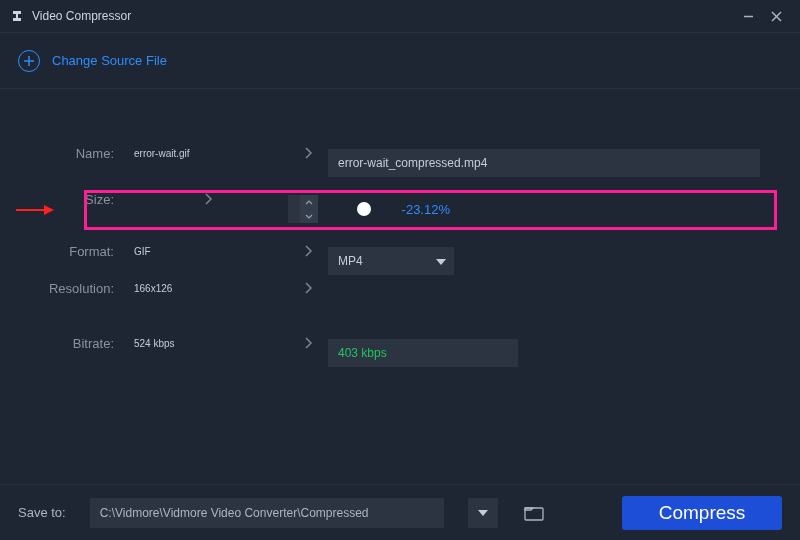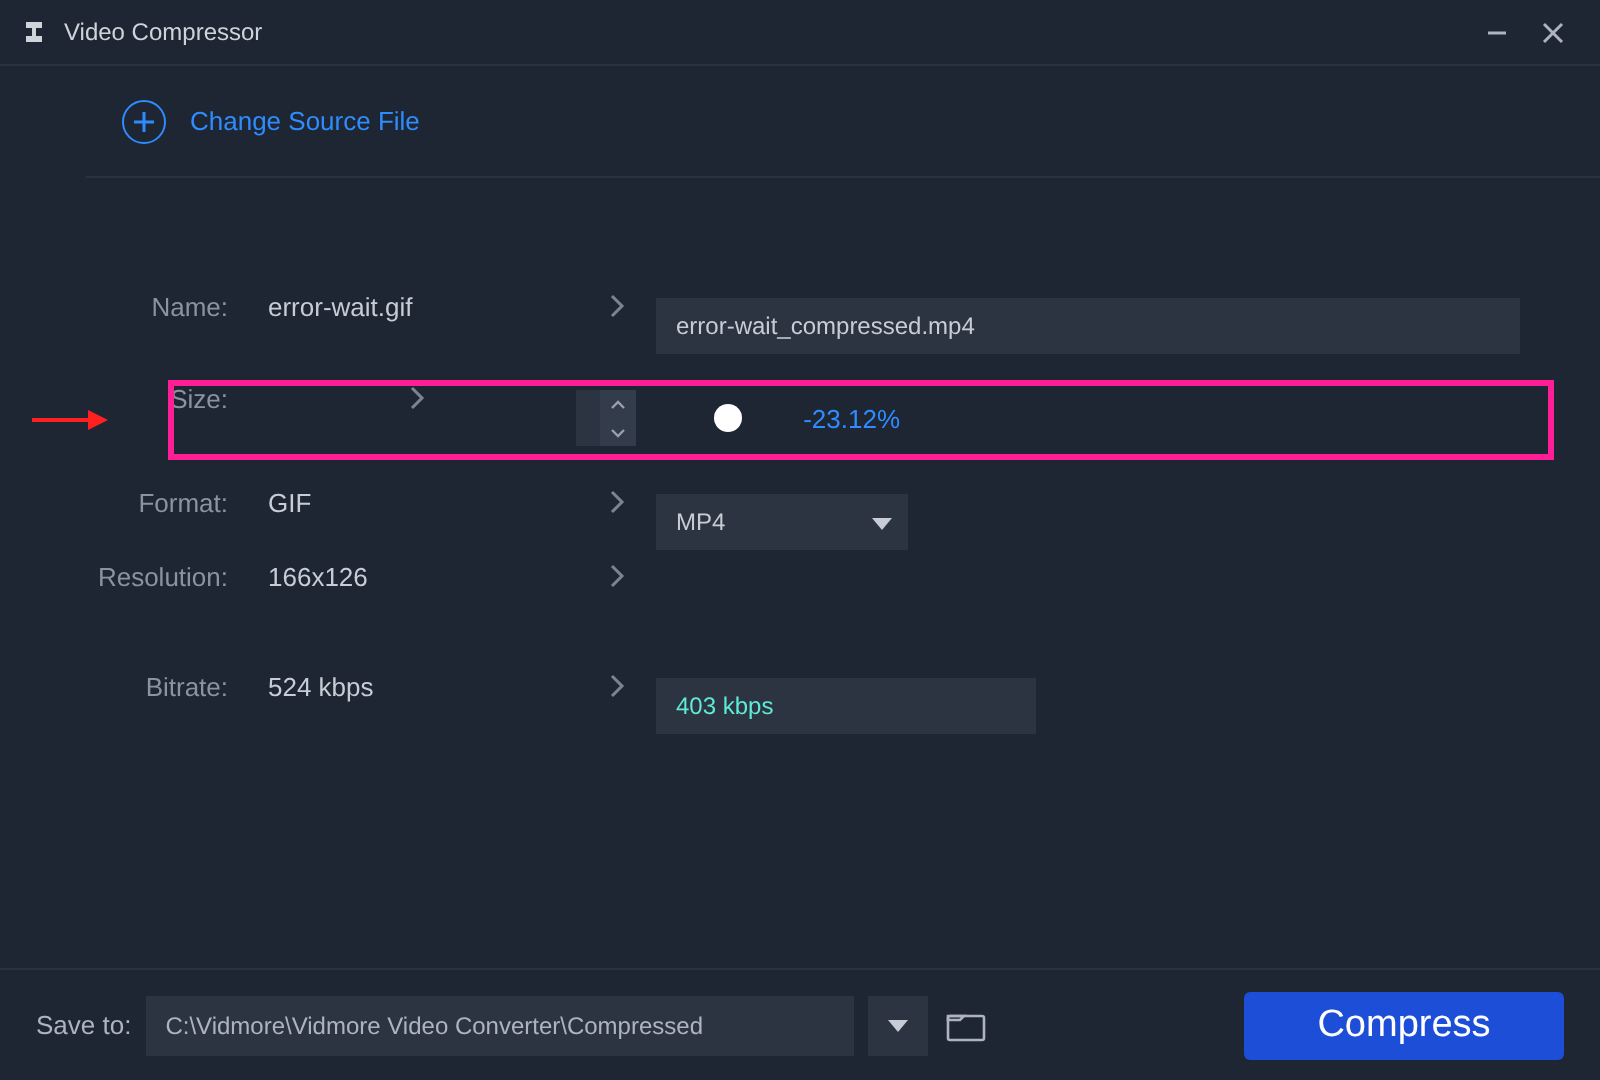--- a/index.html
+++ b/index.html
@@ -21,37 +21,36 @@
   .app-icon { width: 14px; height: 14px; margin-right: 8px; display:flex;align-items:center;justify-content:center;}
   .title { color: #cfd3da; font-size: 12px; flex: 1; }
   .win-btn { width: 28px; height: 28px; display:flex;align-items:center;justify-content:center; color:#aeb4bf; cursor:pointer;}
   .win-btn svg { width:11px; height:11px; }
 
   .source-row {
     height: 56px;
     display: flex; align-items: center;
     padding: 0 18px;
     border-bottom: 1px solid #2a3240;
-    margin-left: 43px;
   }
   .plus-btn { width:22px; height:22px; border:1.5px solid #2e8cff; border-radius:50%; display:flex;align-items:center;justify-content:center; margin-right:12px; cursor:pointer;}
   .plus-btn svg { width:10px; height:10px; }
   .source-label { color:#2e8cff; font-size:13px; cursor:pointer;}
 
   .form-area { padding: 40px 0 0 0; }
   .row {
     display: grid;
     grid-template-columns: 128px 160px 40px 440px;
     align-items: center;
     height: 30px;
     margin-bottom: 16px;
     position: relative;
   }
   .lbl { text-align: right; padding-right: 14px; color:#8b92a0; font-size:13px;}
-  .val { color:#c7ccd5; font-size:13px; padding-left:6px;}
+  .val { color:#c7ccd5; font-size:10px; padding-left:6px;}
   .val.blue { color:#2e8cff; }
   .chev { display:flex; align-items:center; justify-content:center; color:#7d8491;}
   .chev svg { width:9px; height:14px; }
   .ctrl-col { display:flex; align-items:center; gap:12px;margin-top:20px; }
 
   .text-input {
     height: 28px;
     background: #2c3442;
     border: none;
     color:#c7ccd5;
@@ -71,21 +70,21 @@
     background:#2c3442;
     display:flex; align-items:center; justify-content:space-between;
     padding:0 8px 0 10px; color:#c7ccd5; font-size:12px;
     cursor:pointer;
     gap:48px;
   }
   .select .caret svg{ width:10px;height:6px;}
 
   .readonly-box {
     height:28px; width:190px; background:#2c3442;
-    display:flex;align-items:center; padding:0 10px; color:#5eead4; font-size:12px;
+    display:flex;align-items:center; padding:0 10px; color:#22c55e; font-size:12px;
   }
 
   .slider-track{
     position:relative; flex:1; height:4px; background:#3a4250; border-radius:2px;
     margin: 0 14px 0 34px;
   }
   .slider-fill{ position:absolute; left:0; top:0; height:100%; background:#2e8cff; border-radius:2px;}
   .slider-thumb{ position:absolute; top:50%; width:14px;height:14px; background:#fff; border-radius:50%; transform:translate(-50%,-50%);}
   .pct{ color:#2e8cff; font-size:13px; min-width:60px; text-align:right;}
 
@@ -110,21 +109,21 @@
     display:flex;align-items:center;justify-content:center;
     cursor:pointer;
   }
 
   .footer{
     position:absolute; bottom:0; left:0; right:0;
     height:56px;
     border-top:1px solid #2a3240;
     display:flex; align-items:center;
     padding:0 18px;
-    gap:7px;
+    gap:24px;
   }
   .save-label{ color:#aeb4bf; font-size:13px;}
   .path-box{
     height:30px; width:354px;
     background:#2c3442;
     display:flex;align-items:center;
     padding:0 10px;
     color:#aeb4bf; font-size:12px;
     overflow:hidden; white-space:nowrap;
   }

